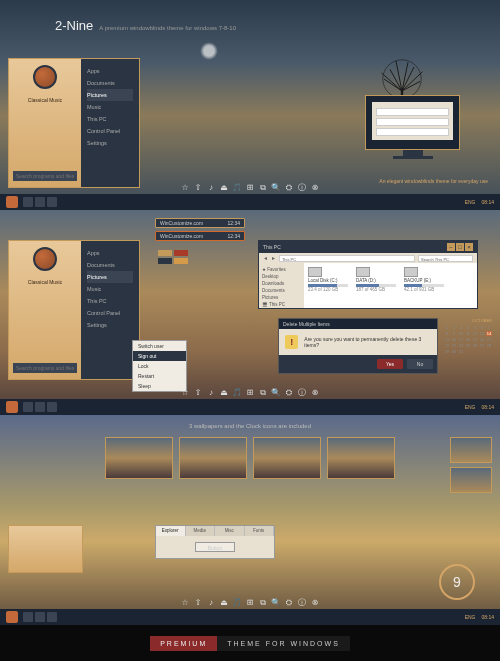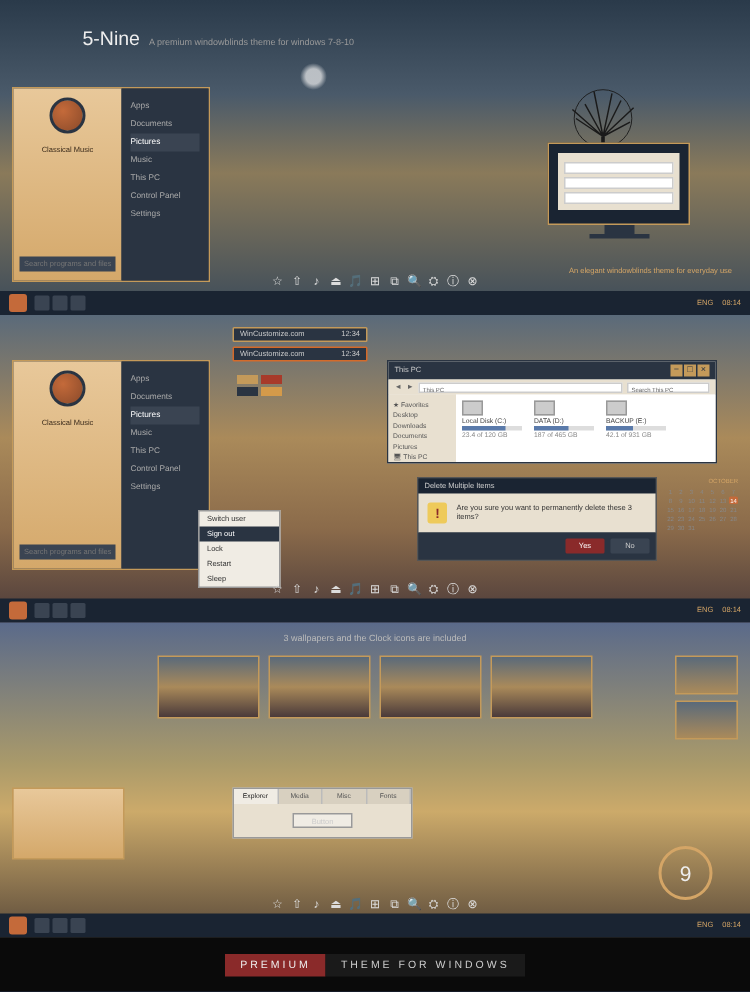--- a/index.html
+++ b/index.html
@@ -97,21 +97,21 @@
   <div class="tree" style="top:55px;right:68px">
     <svg viewBox="0 0 50 50">
         <g fill="#1a1a1a">
           <rect x="24" y="30" width="2" height="20"></rect>
           <circle cx="25" cy="20" r="16" fill="none" stroke="#1a1a1a" stroke-width="0.5"></circle>
           <path d="M25 30 L15 12 M25 30 L35 10 M25 30 L10 20 M25 30 L40 22 M25 30 L20 5 M25 30 L30 6 M25 30 L8 15 M25 30 L42 14" stroke="#1a1a1a" stroke-width="0.8"></path>
         </g>
       </svg>
   </div>
   <div class="title">
-    <span class="big">5-Nine</span><span class="sub">A premium windowblinds theme for windows 7-8-10</span>
+    <span class="big">2-Nine</span><span class="sub">A premium windowblinds theme for windows 7-8-10</span>
   </div>
   <div class="startmenu" style="top:58px;height:130px">
     <div class="sm-left">
       <div class="sm-avatar"></div>
       <div class="sm-username">Classical Music</div>
       <input class="sm-search" placeholder="Search programs and files" style="">
     </div>
     <div class="sm-right" id="sm-items1">
         <div class="sm-item">Apps</div>
         <div class="sm-item">Documents</div>

